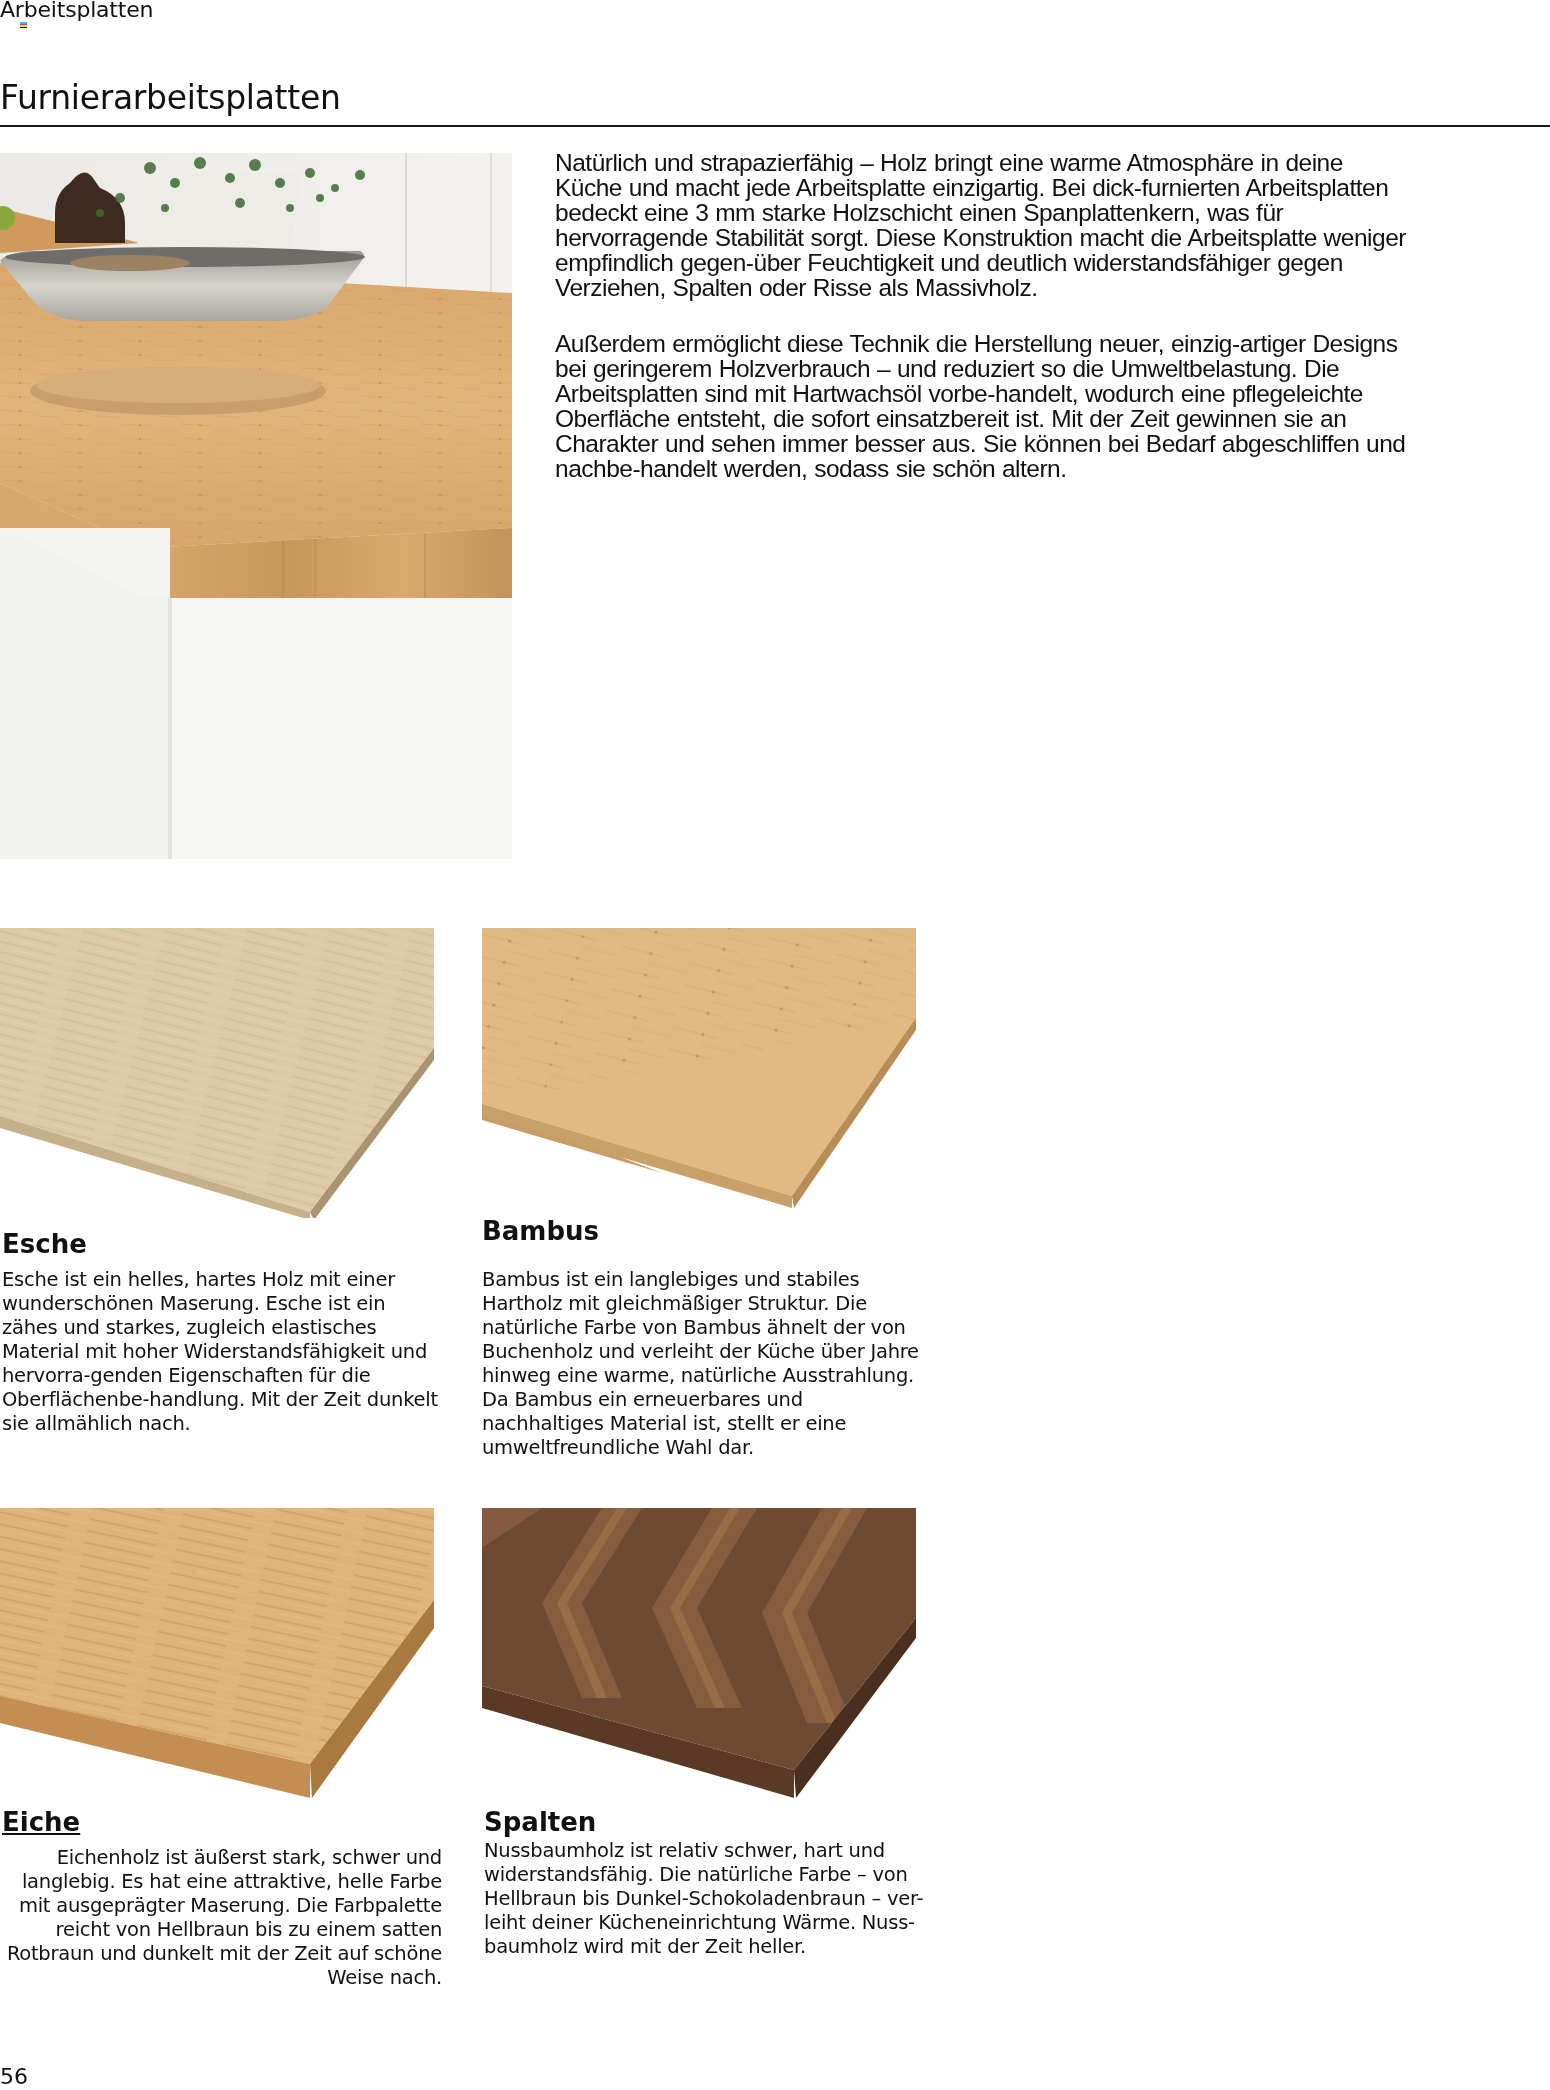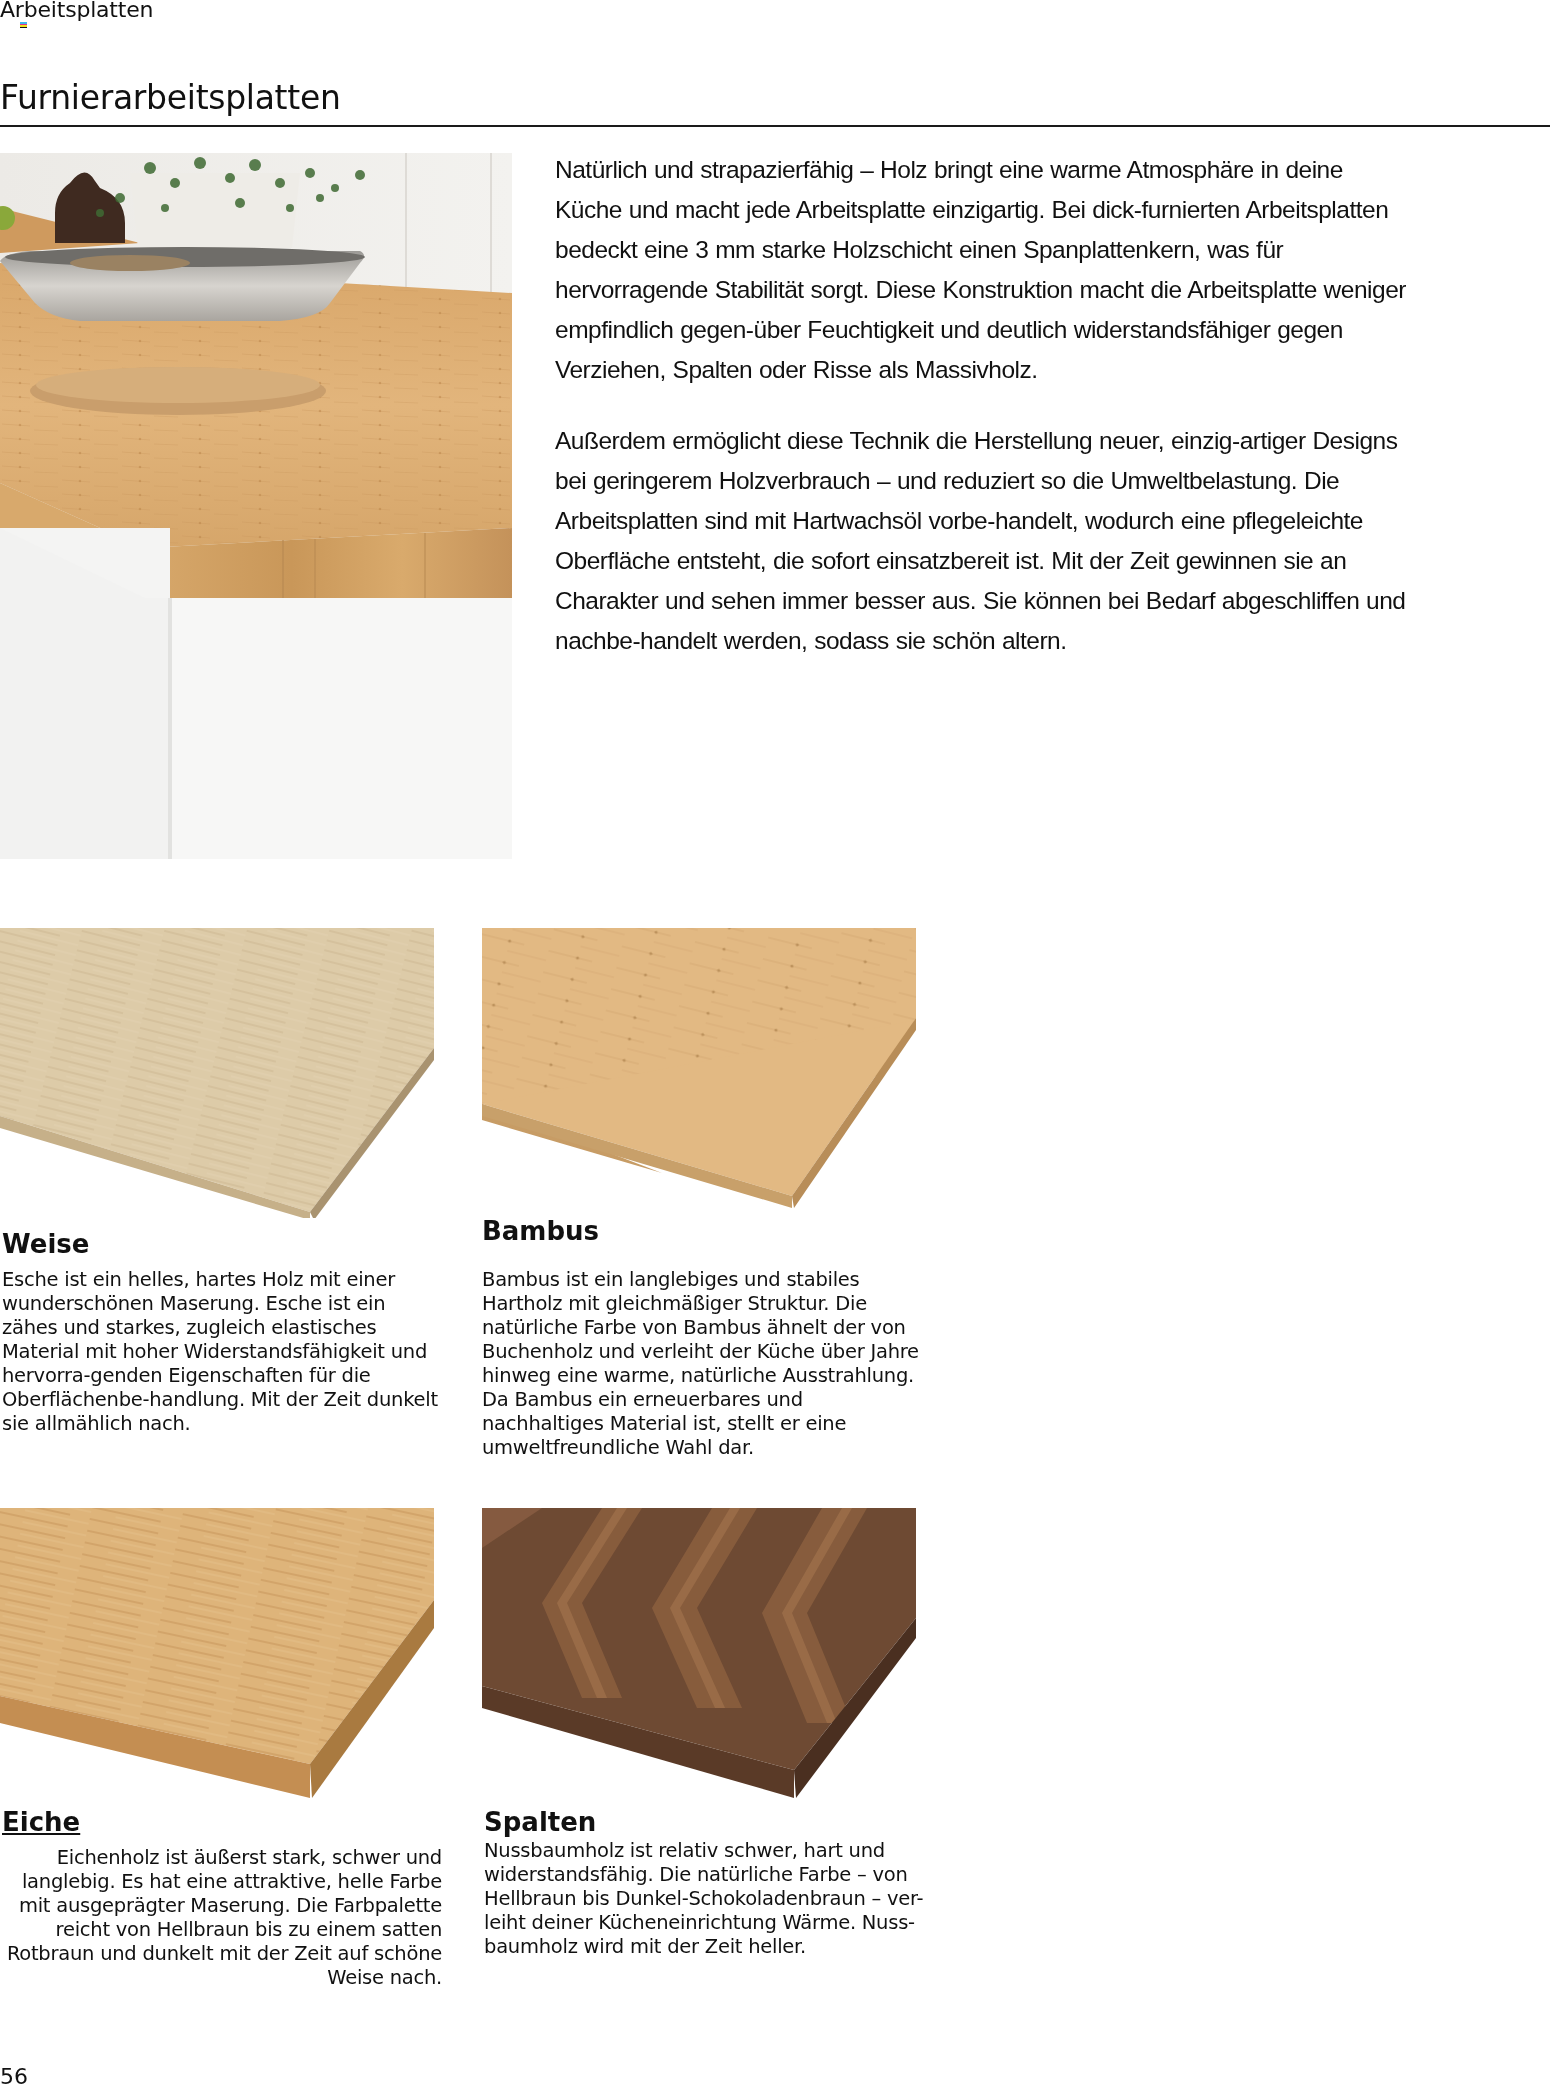--- a/index.html
+++ b/index.html
@@ -22,21 +22,21 @@
   }
   .title-rule {
     position: absolute; left: 0; top: 125px; width: 1550px; height: 2px; background: #1a1a1a;
   }
   .hero-img {
     position: absolute; left: 0; top: 153px; width: 512px; height: 706px; overflow: hidden;
     background: #e9e6e1;
   }
   .intro {
     position: absolute; left: 555px; top: 150px; width: 860px;
-    font-size: 24.5px; line-height: 40px; letter-spacing: -0.5px;
+    font-size: 24.5px; line-height: 25px; letter-spacing: -0.5px;
     font-family: "Liberation Sans", sans-serif; word-spacing: 0.5px;
   }
   .intro p { margin: 0 0 31px 0; }
   .swatch {
     position: absolute; width: 434px; height: 290px; overflow: hidden;
   }
   .card-title {
     position: absolute; font-size: 26px; font-weight: bold; line-height: 32px;
   }
   .card-text {
@@ -155,21 +155,21 @@
         <line x1="0" y1="3" x2="60" y2="3" stroke="#b9a37b" stroke-width="1.2" opacity="0.5"></line>
         <line x1="20" y1="8" x2="80" y2="8" stroke="#e6d6b6" stroke-width="1" opacity="0.6"></line>
       </pattern>
     </defs>
     <polygon points="0,0 434,0 434,120 310,284 0,188" fill="#ddcba8"></polygon>
     <polygon points="0,0 434,0 434,120 310,284 0,188" fill="url(#g1)"></polygon>
     <polygon points="0,188 310,284 310,292 0,200" fill="#c6b089"></polygon>
     <polygon points="310,284 434,120 434,132 314,292" fill="#a99370"></polygon>
   </svg>
 </div>
-<div class="card-title" style="left:2px;top:1228px;">Weise</div>
+<div class="card-title" style="left:2px;top:1228px;">Esche</div>
 <div class="card-text" style="left:2px;top:1268px;">Esche ist ein helles, hartes Holz mit einer wunderschönen Maserung. Esche ist ein zähes und starkes, zugleich elastisches Material mit hoher Widerstandsfähigkeit und hervorra-genden Eigenschaften für die Oberflächenbe-handlung. Mit der Zeit dunkelt sie allmählich nach.</div>
 
 <div class="swatch" style="left:482px;top:928px;">
   <svg width="434" height="290" viewBox="0 0 434 290" xmlns="http://www.w3.org/2000/svg">
     <defs>
       <pattern id="g2" width="70" height="22" patternUnits="userSpaceOnUse" patternTransform="rotate(14)">
         <line x1="0" y1="6" x2="45" y2="6" stroke="#c99a63" stroke-width="1" opacity="0.45"></line>
         <circle cx="30" cy="6" r="1.6" fill="#a97d47" opacity="0.6"></circle>
         <line x1="30" y1="16" x2="70" y2="16" stroke="#c99a63" stroke-width="1" opacity="0.35"></line>
       </pattern>

